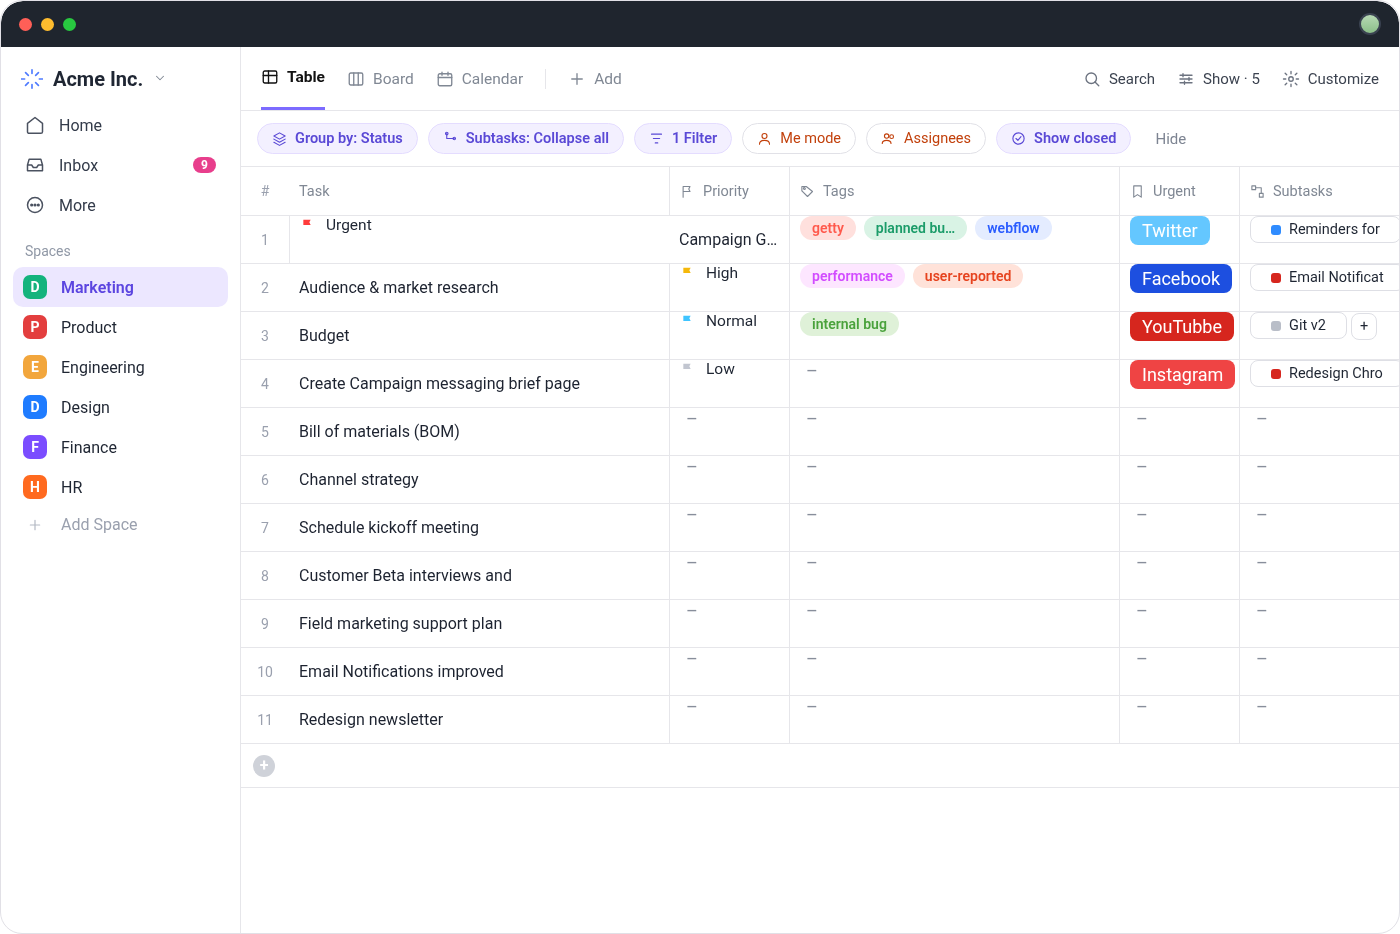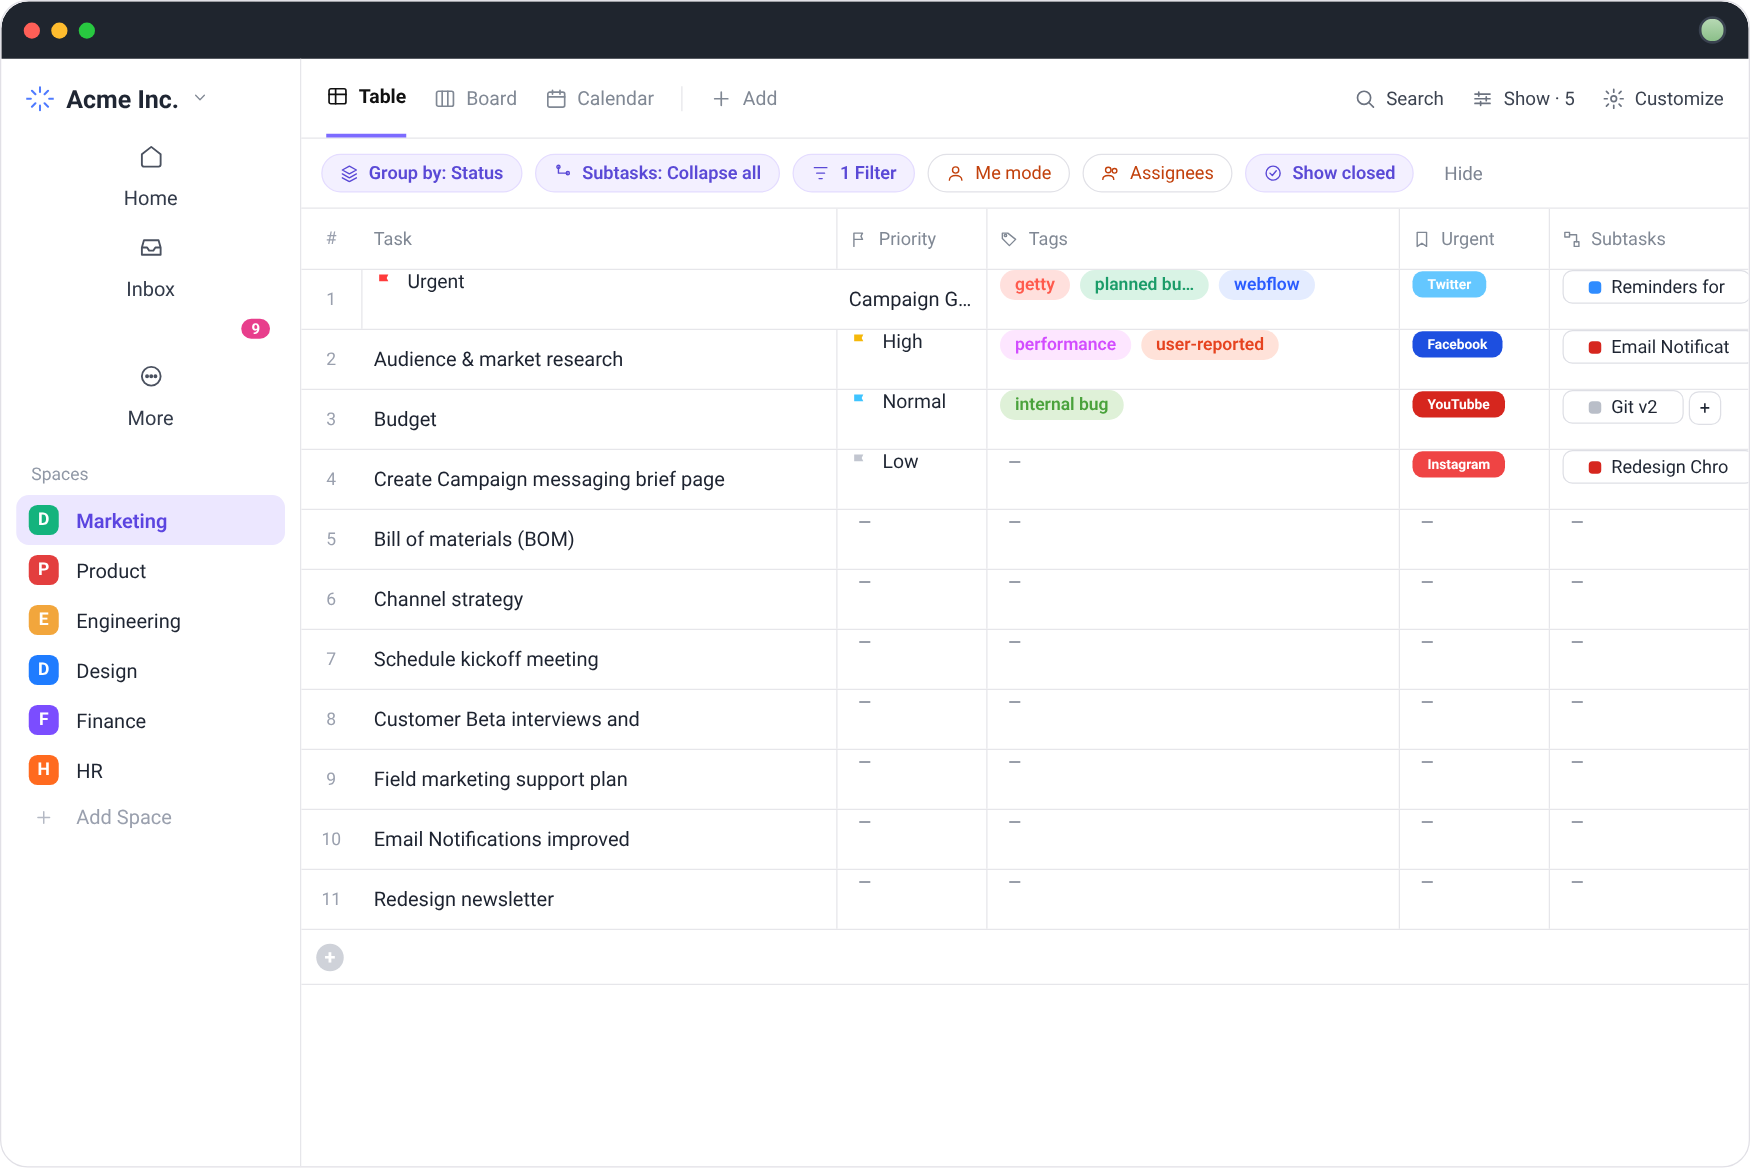--- a/index.html
+++ b/index.html
@@ -37,21 +37,21 @@
 .dot.green{background:#28c840}
 .avatar{width:22px;height:22px;border-radius:50%;border:2px solid #3a4250;background:linear-gradient(#b7d9b4,#8bbf89)}
 .body{flex:1;display:flex;min-height:0}
 .sidebar{width:var(--sidebar-w);border-right:1px solid var(--border);padding:14px 12px 0 12px}
 .ws-hdr{display:flex;align-items:center;gap:10px;padding:6px 8px 14px 8px}
 .ws-logo{width:22px;height:22px}
 .ws-name{font-weight:700;font-size:20px}
 .chev{color:#808894}
 .nav-item{
   display:flex;align-items:center;gap:14px;padding:10px 12px;border-radius:10px;
-  font-size:16px;color:#333b4a;cursor:pointer;flex-direction:column;
+  font-size:16px;color:#333b4a;cursor:pointer;
 }
 .nav-item .icon{width:20px;height:20px;color:#4b5260;display:flex}
 .badge-count{
   margin-left:auto;background:#e83e8c;color:#fff;border-radius:10px;padding:1px 8px;
   font-size:12px;font-weight:700
 }
 .spaces-hdr{font-size:14px;color:#9098a6;padding:18px 12px 8px}
 .space{
   display:flex;align-items:center;gap:14px;padding:8px 10px;border-radius:10px;cursor:pointer;font-size:16px
 }
@@ -93,21 +93,21 @@
 .cell.task{font-size:16px;color:#1d2330;white-space:nowrap;overflow:hidden;text-overflow:ellipsis}
 .cell.bl{border-left:1px solid var(--border);height:100%}
 .col-hdr{display:flex;align-items:center;gap:8px;height:100%}
 .col-hdr .icon{width:15px;height:15px}
 .flag{width:16px;height:16px;display:inline-block;margin-right:10px}
 .pri{display:flex;align-items:center;font-size:15.5px}
 .dash{color:#888e9b;font-size:18px;padding-left:6px}
 .tags{display:flex;gap:8px;flex-wrap:nowrap;overflow:hidden}
 .tag{padding:4px 12px;border-radius:14px;font-size:14px;font-weight:600;white-space:nowrap}
 .label-pill{
-  display:inline-flex;align-items:center;padding:4px 12px;border-radius:8px;font-size:11px;font-weight:700;
+  display:inline-flex;align-items:center;padding:4px 12px;border-radius:8px;font-size:18px;font-weight:400;
   color:#fff;white-space:nowrap
 }
 .sub-chip{
   display:inline-flex;align-items:center;gap:8px;border:1px solid #dedfe5;border-radius:8px;
   padding:4px 20px;font-size:14.5px;white-space:nowrap
 }
 .sub-dot{width:10px;height:10px;border-radius:3px}
 .add-row{height:44px;display:flex;align-items:center;padding-left:12px;border-bottom:1px solid var(--border)}
 .add-btn{
   width:22px;height:22px;border-radius:50%;background:#cfd2d9;color:#fff;font-size:16px;font-weight:700;

